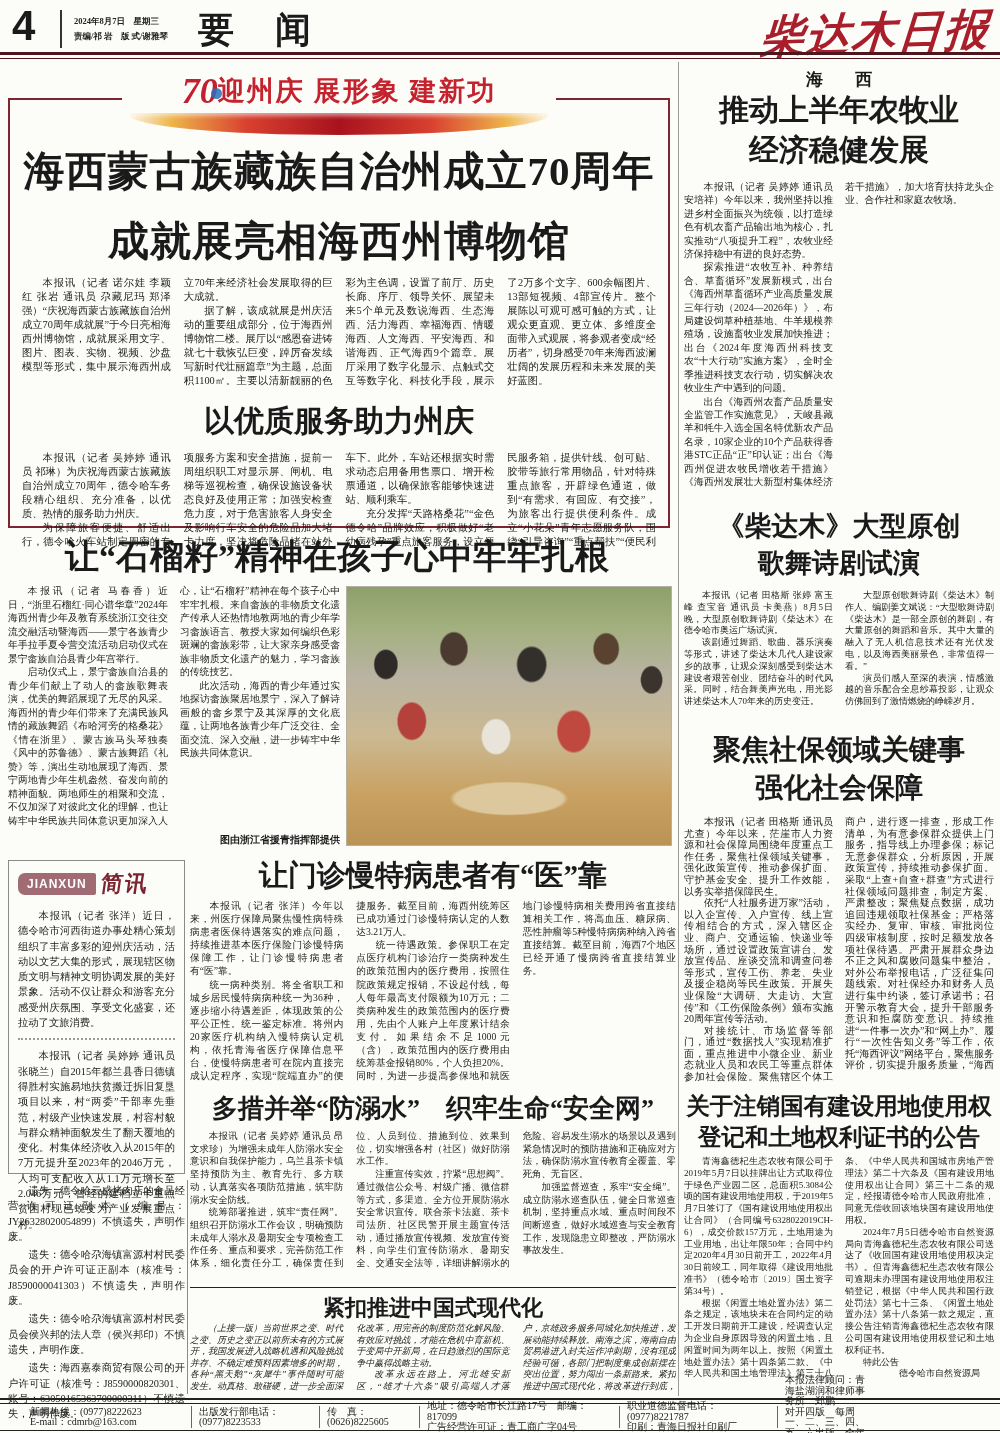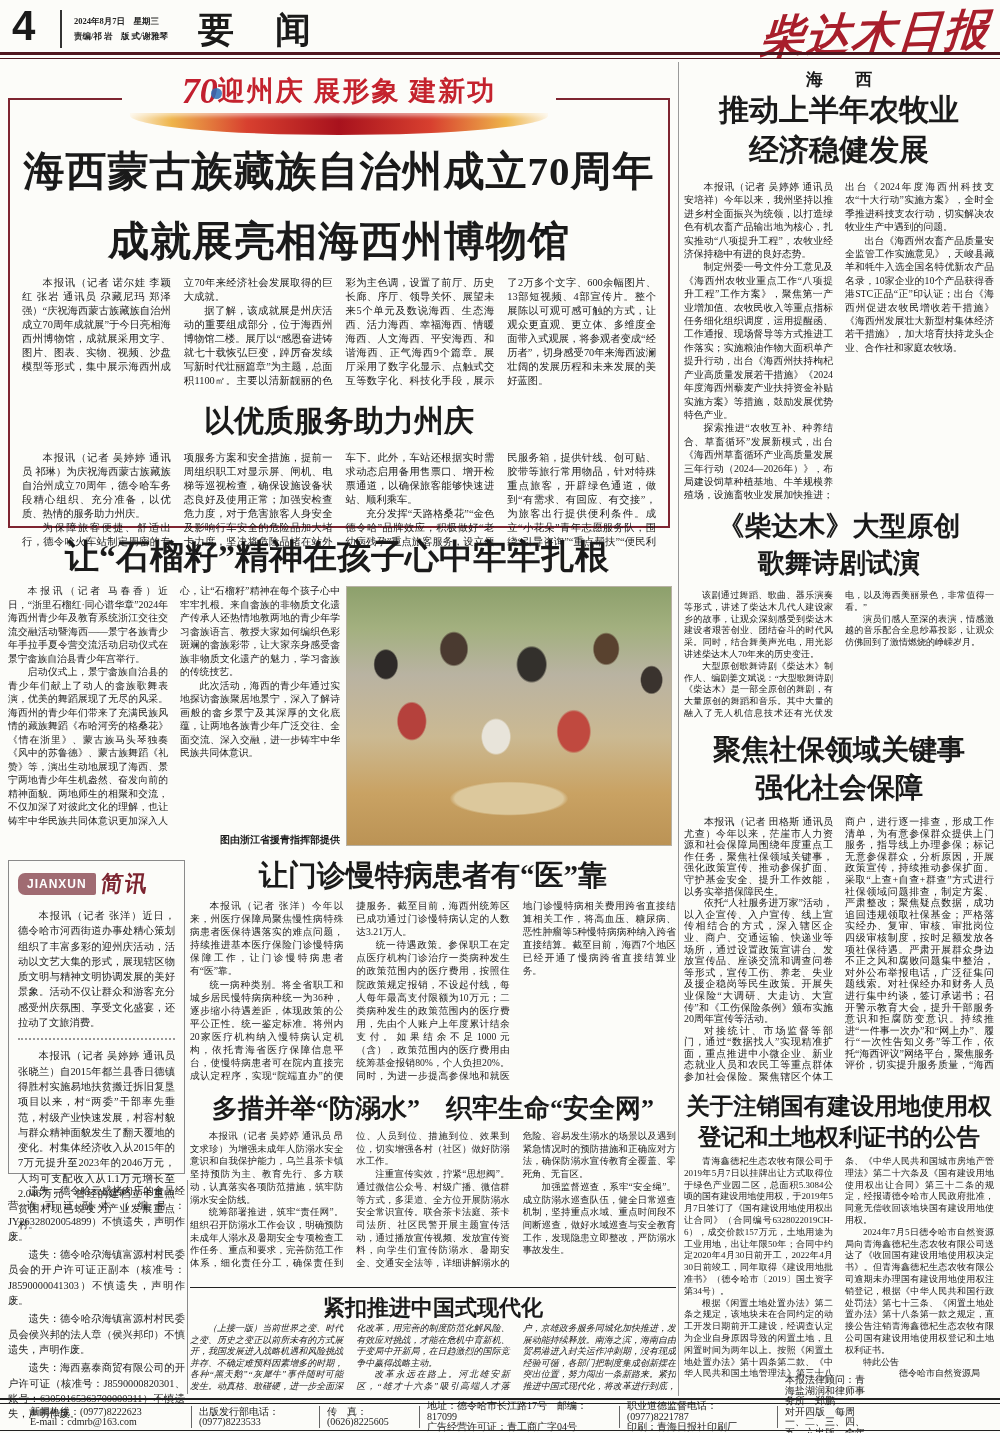--- a/index.html
+++ b/index.html
@@ -176,28 +176,28 @@
   <div class="colbody modern-body">
     <p>（上接一版）当前世界之变、时代之变、历史之变正以前所未有的方式展开，我国发展进入战略机遇和风险挑战并存、不确定难预料因素增多的时期，各种“黑天鹅”“灰犀牛”事件随时可能发生。动真格、敢碰硬，进一步全面深化改革，用完善的制度防范化解风险、有效应对挑战，才能在危机中育新机、于变局中开新局，在日趋激烈的国际竞争中赢得战略主动。</p>
     <p>改革永远在路上。河北雄安新区，“雄才十六条”吸引高端人才落户，京雄政务服务同城化加快推进，发展动能持续释放。南海之滨，海南自由贸易港进入封关运作冲刺期，没有现成经验可循，各部门把制度集成创新摆在突出位置，努力闯出一条新路来。紧扣推进中国式现代化，将改革进行到底，我们必能披荆斩棘、一往无前，创造新的更大奇迹。</p>
   </div>
 
   <div class="rh haixi-kicker">海 西</div>
   <div class="rh haixi-h1">推动上半年农牧业</div>
   <div class="rh haixi-h2">经济稳健发展</div>
   <div class="rbody haixi-body">
     <p>本报讯（记者 吴婷婷 通讯员 安培祥）今年以来，我州坚持以推进乡村全面振兴为统领，以打造绿色有机农畜产品输出地为核心，扎实推动“八项提升工程”，农牧业经济保持稳中有进的良好态势。</p>
-    <p>制定州委一号文件分工意见及《海西州农牧业重点工作“八项提升工程”工作方案》，聚焦第一产业增加值、农牧民收入等重点指标任务细化组织调度，运用提醒函、工作通报、现场督导等方式推进工作落实；实施粮油作物大面积单产提升行动，出台《海西州扶持枸杞产业高质量发展若干措施》《2024年度海西州藜麦产业扶持资金补贴实施方案》等措施，鼓励发展优势特色产业。</p>
     <p>探索推进“农牧互补、种养结合、草畜循环”发展新模式，出台《海西州草畜循环产业高质量发展三年行动（2024—2026年）》，布局建设饲草种植基地、牛羊规模养殖场，设施畜牧业发展加快推进；出台《2024年度海西州科技支农“十大行动”实施方案》，全时全季推进科技支农行动，切实解决农牧业生产中遇到的问题。</p>
     <p>出台《海西州农畜产品质量安全监管工作实施意见》，天峻县藏羊和牦牛入选全国名特优新农产品名录，10家企业的10个产品获得香港STC正品“正”印认证；出台《海西州促进农牧民增收若干措施》《海西州发展壮大新型村集体经济若干措施》，加大培育扶持龙头企业、合作社和家庭农牧场。</p>
   </div>
 
   <div class="rh opera-h1">《柴达木》大型原创</div>
   <div class="rh opera-h2">歌舞诗剧试演</div>
   <div class="rbody opera-body">
+    <p>本报讯（记者 田格斯 张婷 富玉峰 查宝音 通讯员 卡美燕）8月5日晚，大型原创歌舞诗剧《柴达木》在德令哈市奥运广场试演。</p>
     <p>该剧通过舞蹈、歌曲、器乐演奏等形式，讲述了柴达木几代人建设家乡的故事，让观众深刻感受到柴达木建设者艰苦创业、团结奋斗的时代风采。同时，结合舞美声光电，用光影讲述柴达木人70年来的历史变迁。</p>
     <p>大型原创歌舞诗剧《柴达木》制作人、编剧姜文斌说：“大型歌舞诗剧《柴达木》是一部全原创的舞剧，有大量原创的舞蹈和音乐。其中大量的融入了无人机信息技术还有光伏发电，以及海西美丽景色，非常值得一看。”</p>
     <p>演员们感人至深的表演，情感激越的音乐配合全息纱幕投影，让观众仿佛回到了激情燃烧的峥嵘岁月。</p>
 
   </div>
 
   <div class="rh sb-h1">聚焦社保领域关键事</div>
   <div class="rh sb-h2">强化社会保障</div>
   <div class="rbody sb-body">
     <p>本报讯（记者 田格斯 通讯员 尤查）今年以来，茫崖市人力资源和社会保障局围绕年度重点工作任务，聚焦社保领域关键事，强化政策宣传、推动参保扩面、守护基金安全、提升工作效能，以务实举措保障民生。</p>

